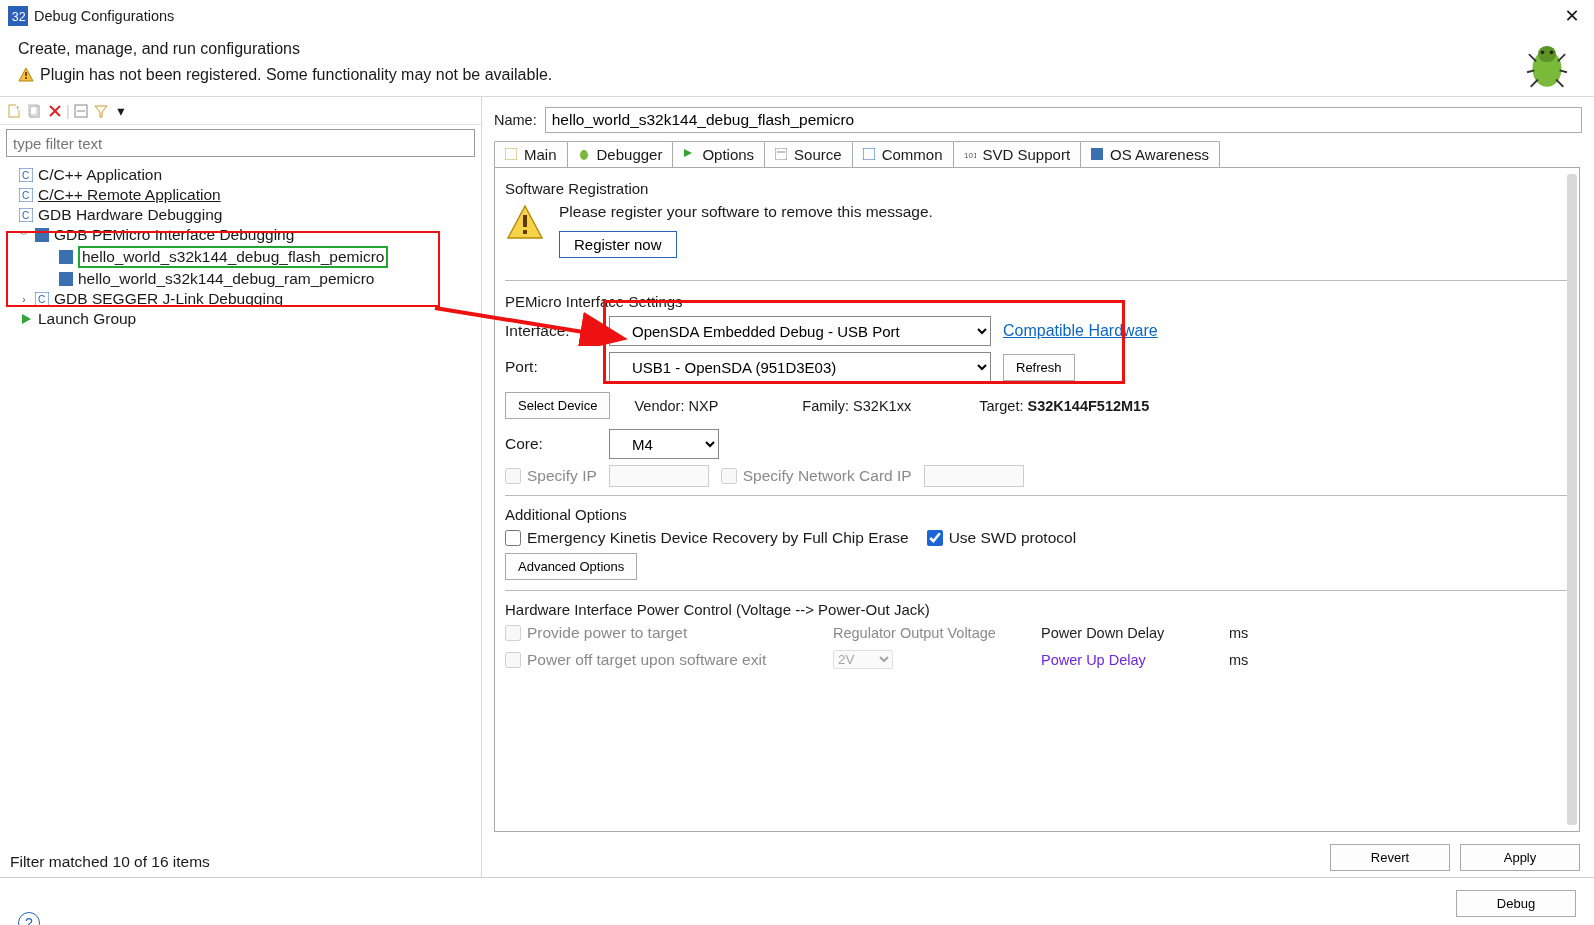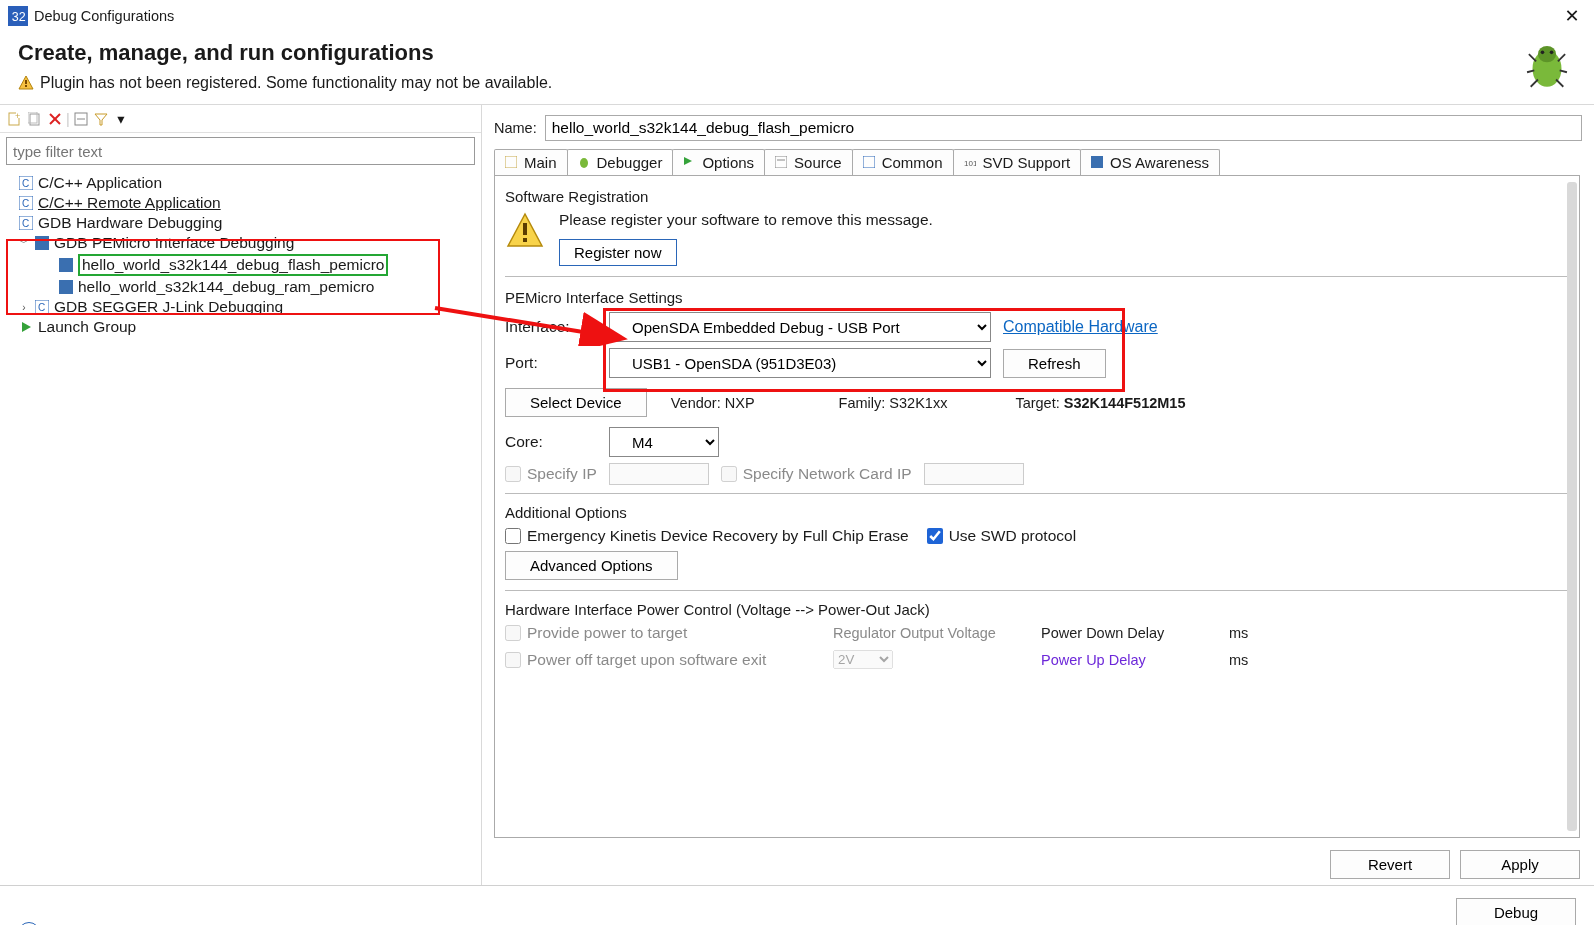--- a/index.html
+++ b/index.html
@@ -1,21 +1,21 @@
 <!DOCTYPE html>
 <html><head>
 <meta charset="utf-8">
 <style>
 * { box-sizing: border-box; margin: 0; padding: 0; }
 body { font-family: "Segoe UI", Tahoma, sans-serif; font-size: 14.5px; color: #1a1a1a; background: #fff; width: 1594px; height: 925px; overflow: hidden; position: relative; }
 .titlebar { display: flex; align-items: center; padding: 4px 8px; height: 32px; }
 .titlebar .ticon { width: 20px; height: 20px; margin-right: 6px; }
 .close-x { margin-left: auto; width: 28px; height: 28px; display:flex; align-items:center; justify-content:center; cursor:pointer; font-size:18px; }
 .header-zone { padding: 8px 18px 12px 18px; border-bottom: 1px solid #d9d9d9; position: relative; }
-.header-zone h2 { font-size: 22px; font-weight: 700; margin-bottom: 8px; }
+.header-zone h2 { font-size: 16px; font-weight: 400; margin-bottom: 8px; }
 .header-zone .warn-line { display: flex; align-items: center; gap: 6px; font-size: 16px; }
 .bug-icon { position: absolute; right: 18px; top: 4px; }
 .content { display: flex; height: 780px; }
 .left-pane { width: 482px; border-right: 1px solid #d9d9d9; display: flex; flex-direction: column; }
 .toolbar { display: flex; gap: 2px; padding: 3px 6px; border-bottom: 1px solid #e0e0e0; height: 28px; align-items:center;}
 .toolbar .tbtn { width: 18px; height: 18px; display:flex; align-items:center; justify-content:center; cursor:pointer; }
 .filter-input { margin: 4px 6px; width: calc(100% - 12px); height: 28px; border: 1px solid #999; padding: 2px 6px; font-size: 15px; }
 .tree { flex: 1; overflow: auto; padding: 4px 0; }
 .tree-item { display: flex; align-items: center; gap: 4px; padding: 1px 0 1px 18px; white-space: nowrap; cursor: pointer; }
 .tree-item.level2b { padding-left: 58px; }
@@ -28,29 +28,29 @@
 .right-pane { flex: 1; display: flex; flex-direction: column; overflow:hidden; }
 .name-row { display: flex; align-items: center; gap: 8px; padding: 10px 12px 8px 12px; }
 .name-row input { flex: 1; border: 1px solid #aaa; padding: 2px 6px; height: 26px; font-size: 15.5px; }
 .tabs { display: flex; padding: 0 12px; gap: 0; border-bottom: 0; }
 .tab { border: 1px solid #aaa; border-bottom: none; padding: 4px 10px; background: #fdfdfd; display:flex; align-items:center; gap:5px; cursor:pointer; font-size:15px; border-radius: 2px 2px 0 0; margin-right: -1px;}
 .tab.active { background: #fff; position:relative; z-index:2; }
 .tab .ticon2 { width:14px; height:14px; display:inline-flex; }
 .panel-body { flex:1; margin: 0 14px 6px 12px; border: 1px solid #aaa; padding: 8px 10px; overflow: auto; position:relative; }
 .scrollbar-fake { position:absolute; right:2px; top:6px; bottom:6px; width:10px; background:#d9d9d9; border-radius:3px; }
 .section-title { font-size: 15px; margin: 4px 0 6px 0; }
-.reg-box { display:flex; gap:14px; align-items:flex-start; margin-bottom:10px; }
+.reg-box { display:flex; gap:14px; align-items:flex-start; margin-bottom:22px; }
 .warn-tri { width:40px; height:40px; }
 .reg-btn { border: 1.5px solid #2a66b8; padding: 4px 14px; background:#fff; cursor:pointer; font-size:15px; margin-top:4px;}
 .pe-settings { border-top: 1px solid #bbb; padding-top: 8px; }
 .form-row { display:flex; align-items:center; gap: 12px; margin: 6px 0; }
 .form-row .lbl { width: 92px; font-size:15.5px; }
 .form-row select, .form-row .sel { width: 382px; border:1px solid #888; height:30px; padding:2px 18px; font-size:15px; background:#fff; }
 .link { color:#0b66c3; text-decoration:underline; font-size:16px; cursor:pointer; }
-.btn { border:1px solid #aaa; background:#fdfdfd; padding:5px 24px; cursor:pointer; font-size:15px; }
+.btn { border:1px solid #aaa; background:#fdfdfd; padding:5px 12px; cursor:pointer; font-size:13px; }
 .device-row { display:flex; gap:24px; align-items:center; margin:10px 0; }
 .add-opts { border-top:1px solid #bbb; margin-top:8px; padding-top:6px;}
 .chk { display:flex; align-items:center; gap:6px; font-size:15.5px; }
 .chk input { width:16px; height:16px; }
 .chk.checked-blue input { accent-color:#1e64d6; }
 .power-block { border-top:1px solid #bbb; margin-top:10px; padding-top:6px;}
 .power-grid { display:grid; grid-template-columns: 320px 200px 180px 60px; gap:8px; align-items:center; margin-top:6px; color:#888;}
 .power-grid .dim { color:#8a8a8a; }
 .dim { color:#8a8a8a; }
 .right-buttons { display:flex; justify-content:flex-end; gap:10px; padding: 6px 14px; }
@@ -210,20 +210,21 @@
         <span class="node-icon">
             <svg width="12" height="12">
               <polygon points="2,1 11,6 2,11" fill="#35a23a"></polygon>
             </svg>
           </span>
         <span class="tree-text">Launch Group</span>
       </div>
 
       <div class="red-box-tree" style="left:6px; top:70px; width:434px; height:76px;"></div>
     </div>
+    <div class="filter-status">Filter matched 10 of 16 items</div>
   </div>
 
   <div class="right-pane">
     <div class="name-row">
       <span>Name:</span>
       <input type="text" value="hello_world_s32k144_debug_flash_pemicro" style="">
     </div>
 
     <div class="tabs">
       <div class="tab">

